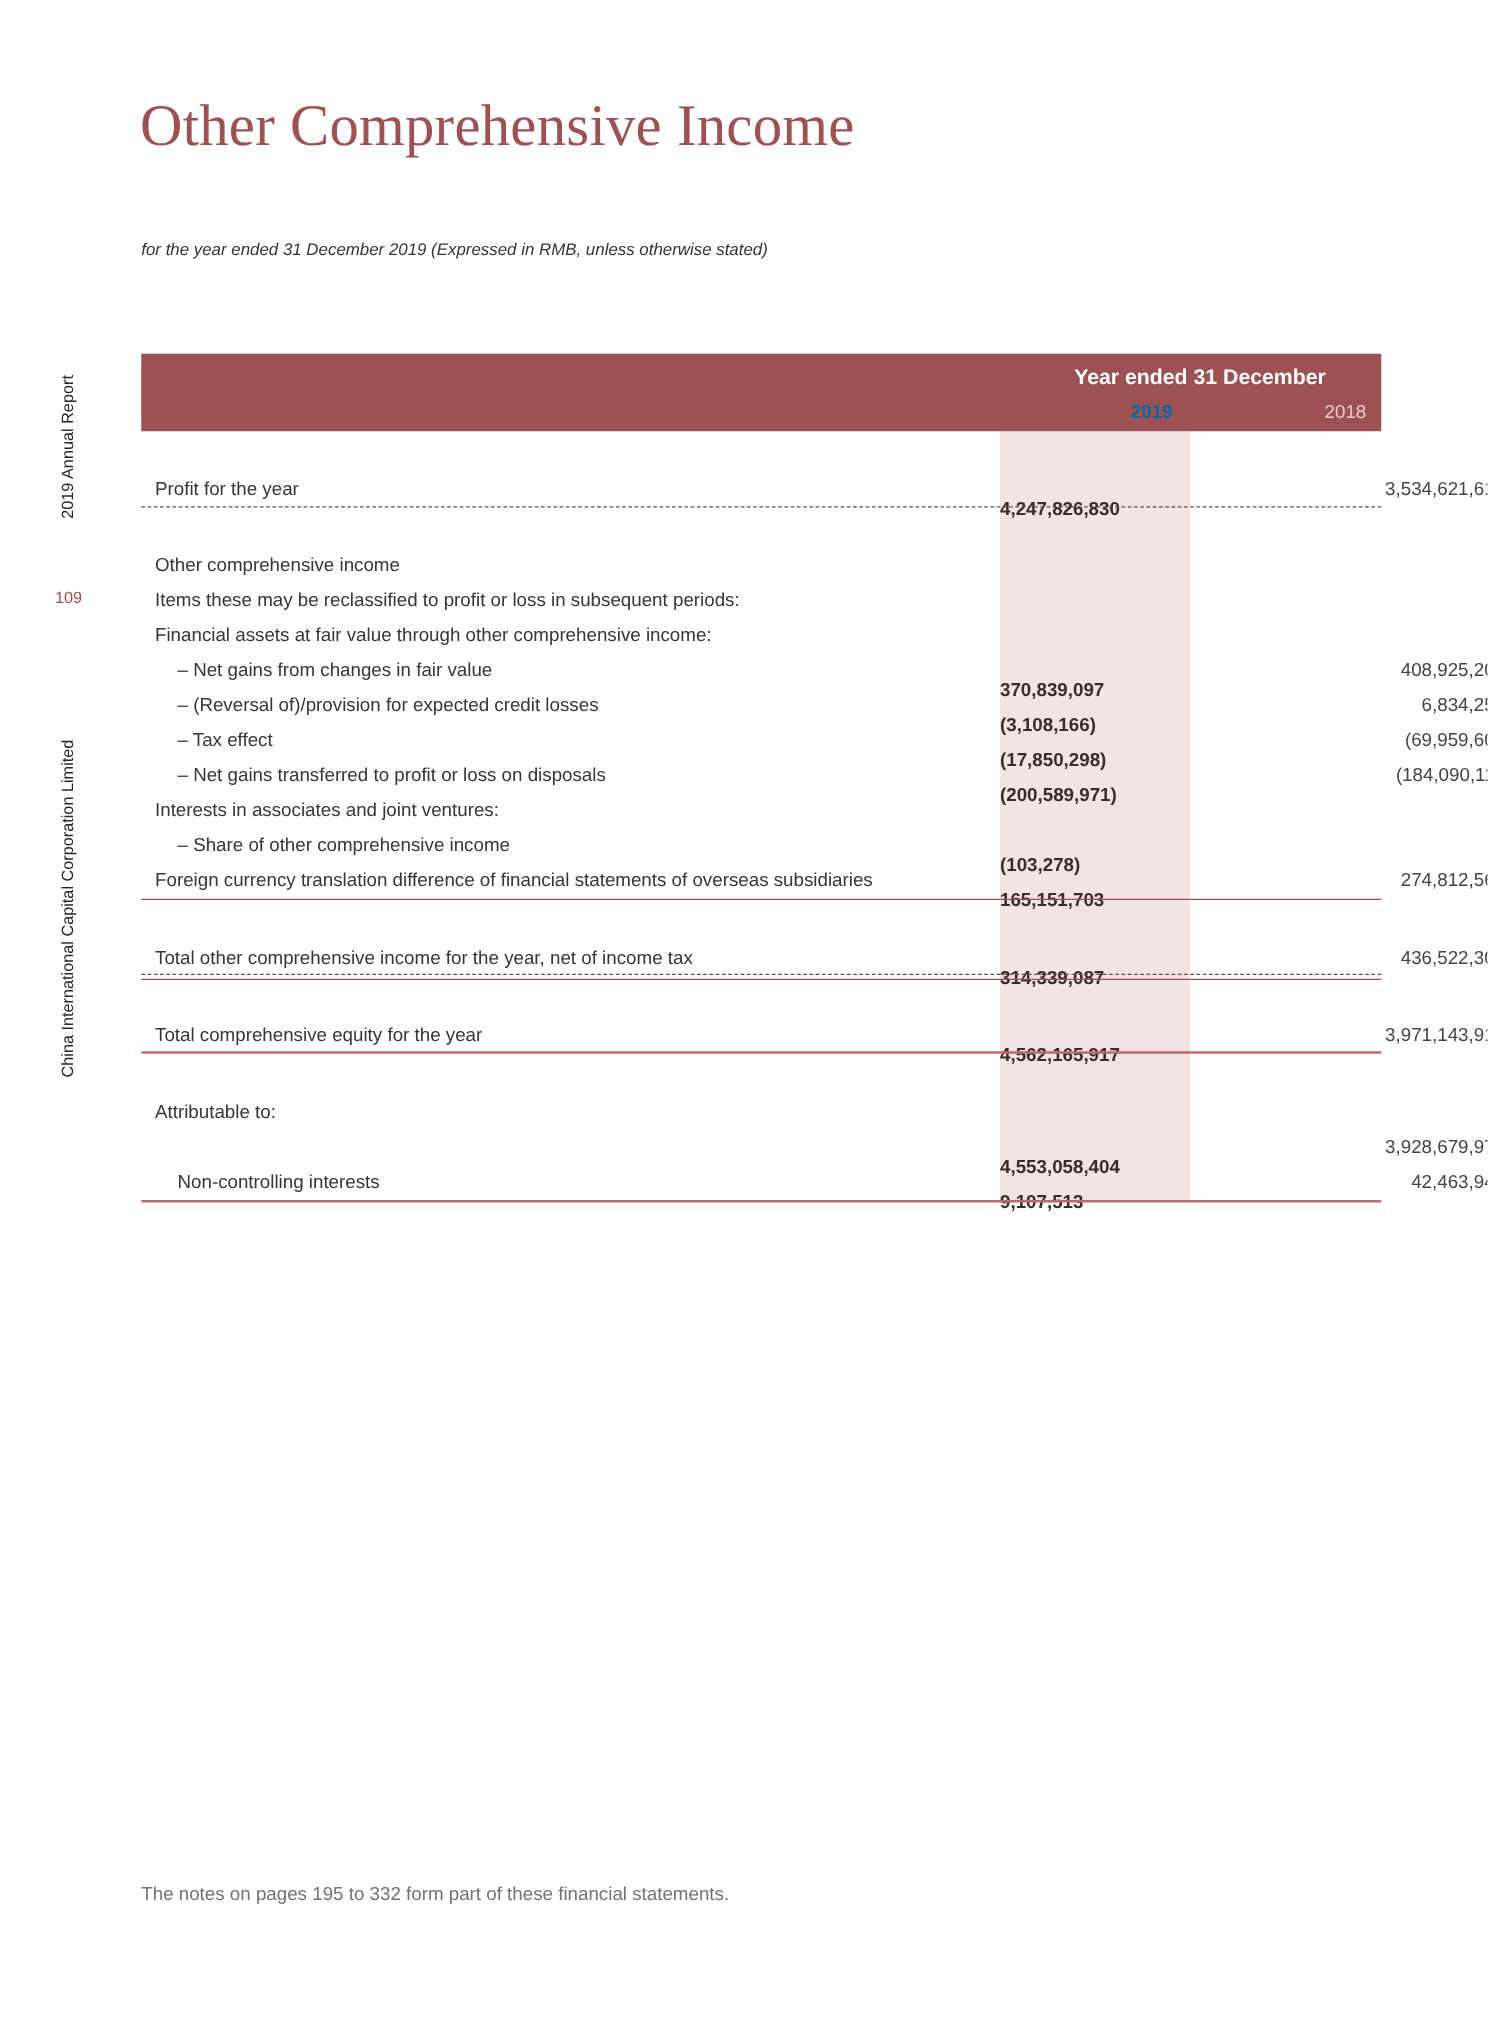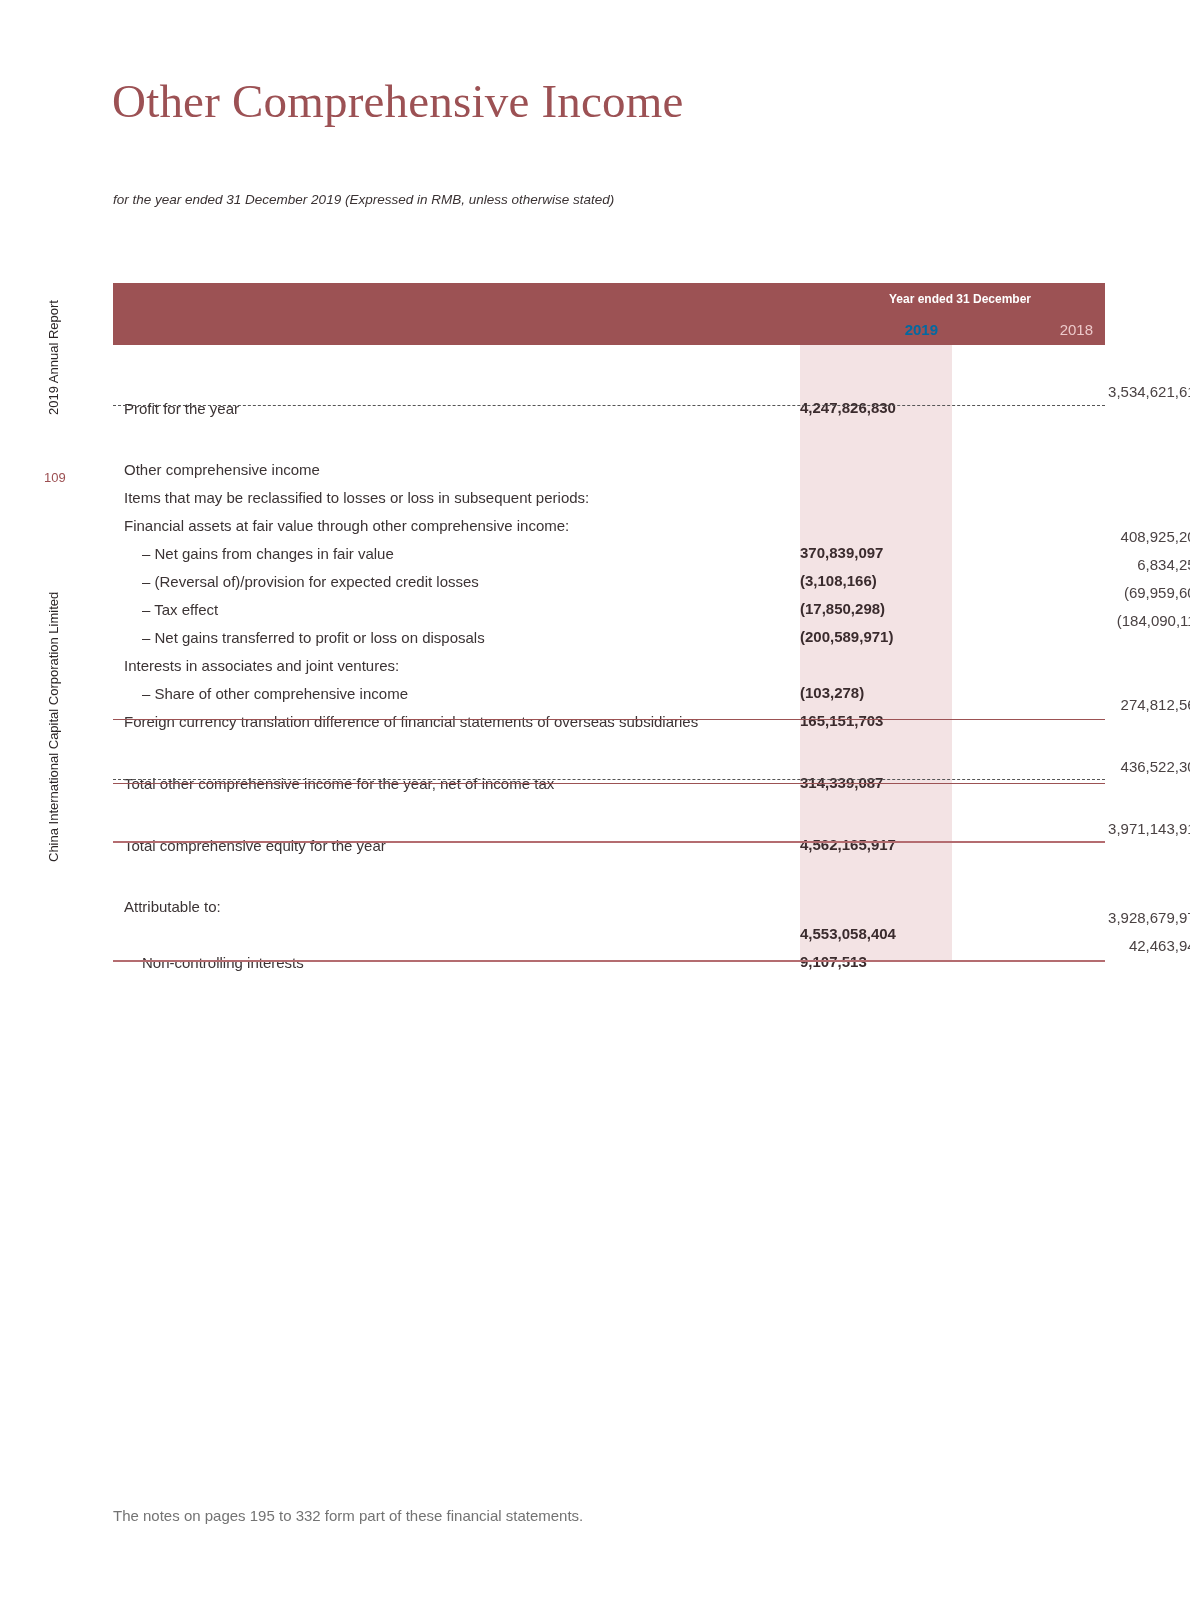--- a/index.html
+++ b/index.html
@@ -13,30 +13,30 @@
     transform:rotate(-90deg); font-size:13px; color:#2b2526; white-space:nowrap; }
 
   .title { position:absolute; left:112px; top:74px; width:1000px;
     font-family:"Liberation Serif", "DejaVu Serif", serif; font-size:47px;
     line-height:55px; color:#9c5154; letter-spacing:0.2px; }
   .subtitle { position:absolute; left:113px; top:192px; font-size:13.5px; font-style:italic;
     color:#3a3233; }
 
   .head-bar { position:absolute; left:113px; top:283px; width:992px; height:62px; background:#9c5254; }
   .head-period { position:absolute; left:840px; top:292px; width:240px; text-align:center;
-    color:#ffffff; font-weight:bold; font-size:12px; }
+    color:#ffffff; font-weight:bold; font-size:17px; }
   .head-2019 { position:absolute; left:800px; top:321px; width:138px; text-align:right;
     color:#0369a1; font-weight:bold; font-size:15px; }
   .head-2018 { position:absolute; left:960px; top:321px; width:133px; text-align:right;
     color:#ecc9ca; font-size:15px; }
 
   .hl-col { position:absolute; left:800px; top:345px; width:152px; height:616px; background:#f3e3e4; }
 
   .row { position:absolute; left:113px; width:992px; height:24px; font-size:15px; }
-  .row .lbl { position:absolute; left:11px; top:17px; white-space:nowrap; color:#3b3334; }
+  .row .lbl { position:absolute; left:11px; top:0; white-space:nowrap; color:#3b3334; }
   .row .lbl.indent { left:29px; }
   .row .v19 { position:absolute; left:687px; width:258px; top:16px; 
     font-weight:bold; color:#3a2b2d; }
   .row .v19.paren { width:263px; }
   .row .v18 { position:absolute; left:847px; width:244px; top:0; text-align:right; color:#4a4243; }
   .row .v18.paren { width:249px; }
 
   .rule { position:absolute; left:113px; width:992px; height:0; }
   .rule.dash { border-top:1px dashed #555; }
   .rule.solid { border-top:1px solid #9c5254; }
@@ -67,21 +67,21 @@
   <span class="lbl">Profit for the year</span>
   <span class="v19">4,247,826,830</span>
   <span class="v18">3,534,621,613</span>
 </div>
 <div class="rule dash" style="top:405px"></div>
 
 <div class="row" style="top:444px">
   <span class="lbl">Other comprehensive income</span>
 </div>
 <div class="row" style="top:472px">
-  <span class="lbl">Items that may be reclassified to losses or loss in subsequent periods:</span>
+  <span class="lbl">Items these may be reclassified to profit or loss in subsequent periods:</span>
 </div>
 <div class="row" style="top:500px">
   <span class="lbl">Financial assets at fair value through other comprehensive income:</span>
 </div>
 <div class="row" style="top:528px">
   <span class="lbl indent">– Net gains from changes in fair value</span>
   <span class="v19">370,839,097</span>
   <span class="v18">408,925,202</span>
 </div>
 <div class="row" style="top:556px">

